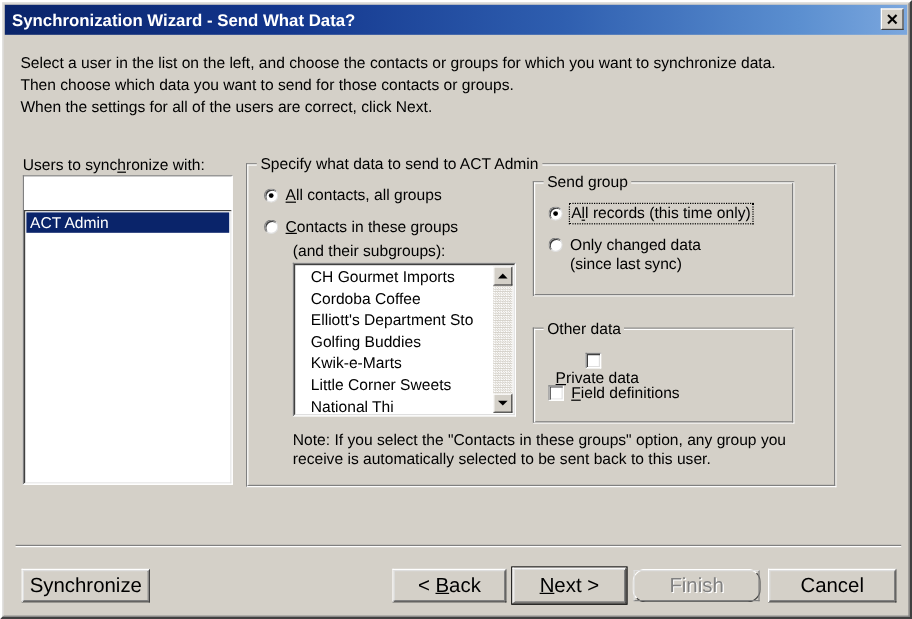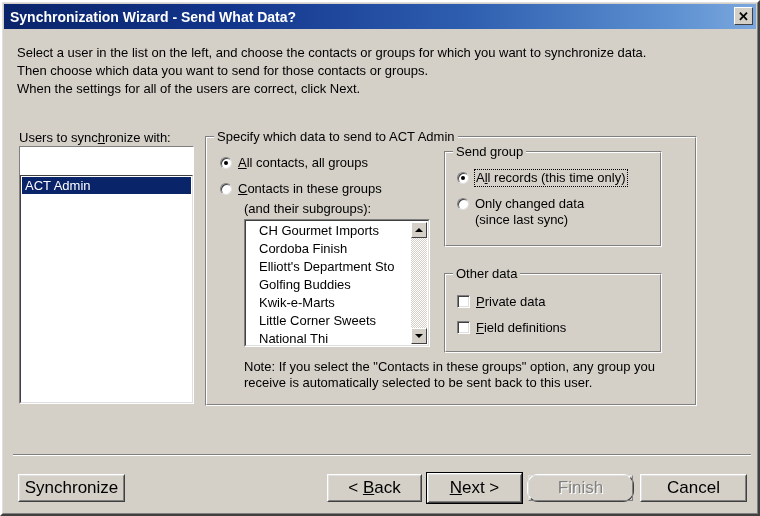--- a/index.html
+++ b/index.html
@@ -429,38 +429,38 @@
     Users to sync<u>h</u>ronize with:
   </div>
   <div id="users-listbox">
     <div id="users-listbox-inner">
       <div class="user-item selected">ACT Admin</div>
     </div>
   </div>
 
   <div class="groupbox" id="main-group">
     <div class="gb-inner"></div>
-    <div class="gb-title">Specify which data to send to ACT Admin</div>
+    <div class="gb-title">Specify what data to send to ACT Admin</div>
 
     <div class="radio-row" style="left:14px; top:18px;">
       <div class="radio checked"></div>
       <span class="radio-label"><u>A</u>ll contacts, all groups</span>
     </div>
 
     <div class="radio-row" style="left:14px; top:44px;">
       <div class="radio"></div>
       <span class="radio-label"><u>C</u>ontacts in these groups</span>
     </div>
     <div id="groups-sublabel">(and their subgroups):</div>
 
     <div id="groups-listbox">
       <div id="groups-listbox-inner">
         <div id="groups-items">
           <div class="group-item">CH Gourmet Imports</div>
-          <div class="group-item">Cordoba Finish</div>
+          <div class="group-item">Cordoba Coffee</div>
           <div class="group-item">Elliott's Department Sto</div>
           <div class="group-item">Golfing Buddies</div>
           <div class="group-item">Kwik-e-Marts</div>
           <div class="group-item">Little Corner Sweets</div>
           <div class="group-item">National Thi</div>
         </div>
         <div id="groups-scrollbar">
           <div class="sb-btn up">
             <span class="sb-arrow up"></span>
           </div>
@@ -488,21 +488,21 @@
           <div class="radio-label">Only chan<u>g</u>ed data</div>
           <div class="sub-label" style="margin-left:6px;">(since last sync)</div>
         </div>
       </div>
     </div>
 
     <div class="groupbox" id="other-data-group">
       <div class="gb-inner"></div>
       <div class="gb-title">Other data</div>
 
-      <div class="check-row" style="left:12px; top:20px;">
+      <div class="check-row" style="left:12px; top:20px;flex-direction:column;">
         <div class="checkbox"></div>
         <span class="check-label"><u>P</u>rivate data</span>
       </div>
 
       <div class="check-row" style="left:12px; top:46px;">
         <div class="checkbox"></div>
         <span class="check-label"><u>F</u>ield definitions</span>
       </div>
     </div>
   </div>

